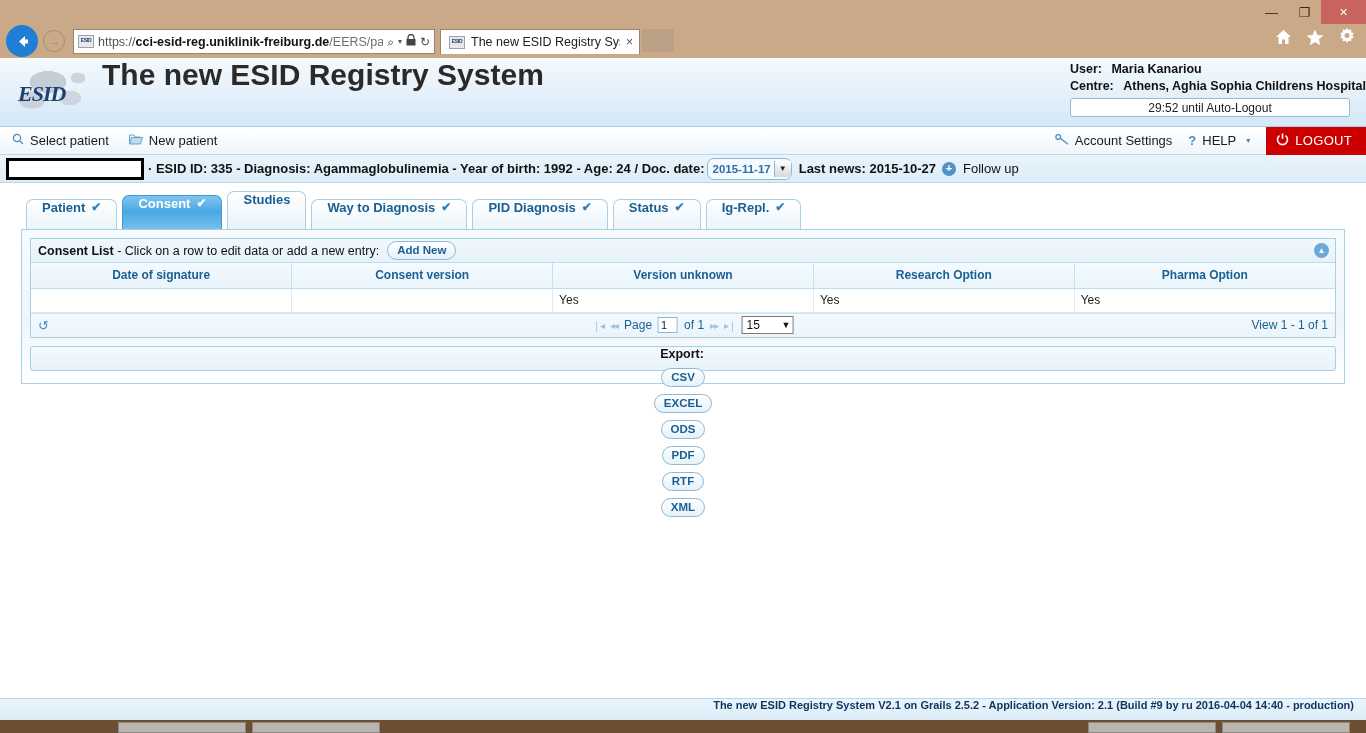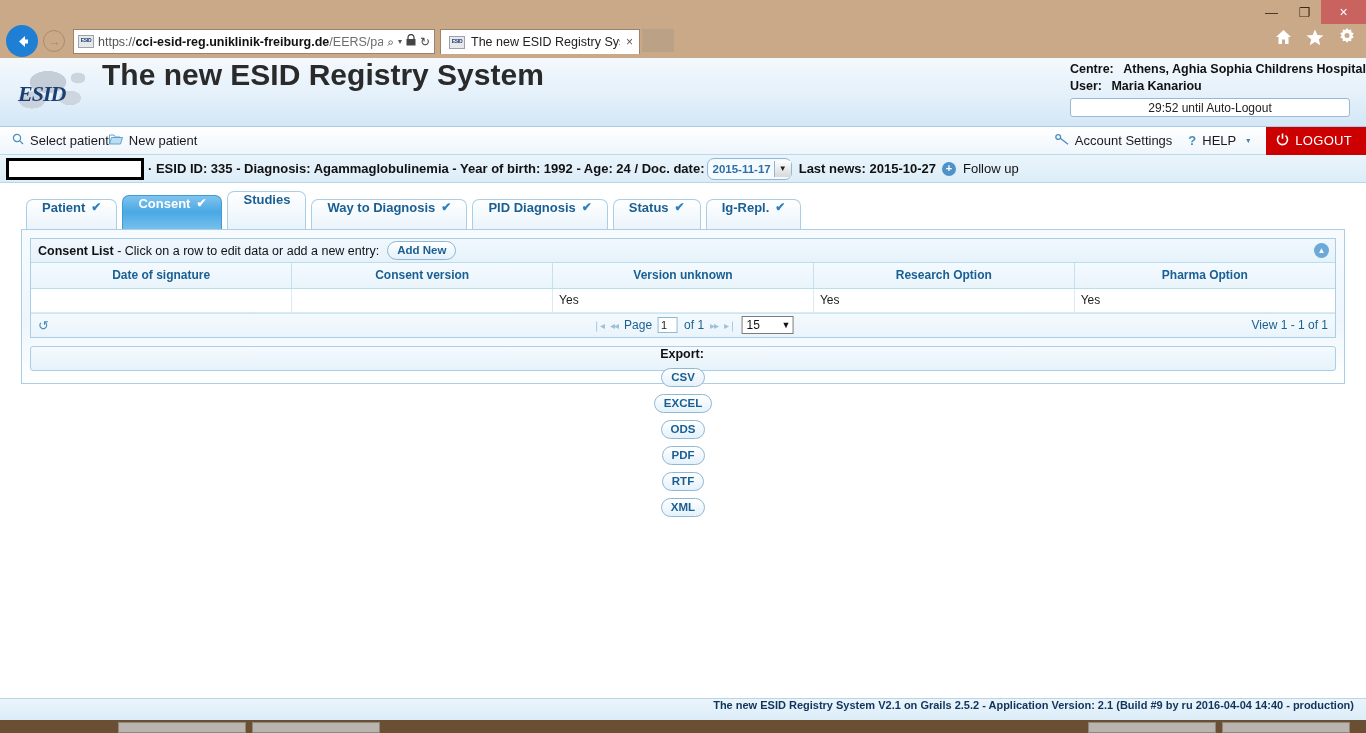--- a/index.html
+++ b/index.html
@@ -116,21 +116,21 @@
     align-items: center; justify-content: center; width: 280px;
   }
 
   
   .app-nav {
     position: relative; height: 28px; width: 100%;
     background: linear-gradient(to bottom, #ffffff 0%, #eef6fc 100%);
     border-bottom: 1px solid #bcd8e9;
     display: flex; align-items: center;
   }
-  .nav-left { display: flex; align-items: center; padding-left: 12px; }
+  .nav-left { display: flex; align-items: center; gap: 20px; padding-left: 12px; }
   .nav-link { display: flex; align-items: center; gap: 6px; font-size: 13px; color: #1a1a1a; }
   .nav-right { margin-left: auto; display: flex; align-items: center; height: 28px; }
   .nav-right .nav-link { margin-right: 16px; }
   .logout-btn {
     background: #cc0000; color: #fff; height: 28px; display: flex; align-items: center;
     gap: 6px; padding: 0 14px 0 10px; font-size: 13px; letter-spacing: .3px;
   }
   .help-caret { font-size: 8px; color: #4a7fa5; margin-left: 4px; }
 
   
@@ -317,26 +317,26 @@
 
   <div class="app-header">
     <div class="logo">
       <div class="logo-map"></div>
       <div class="logo-text">ESID</div>
     </div>
     <div class="app-title">The new ESID Registry System</div>
 
     <div class="user-block">
       <div class="user-line">
+        <span class="lbl">User:</span>
+        <span class="val">Maria Kanariou</span>
+      </div>
+      <div class="user-line">
         <span class="lbl">Centre:</span>
         <span class="val">Athens, Aghia Sophia Childrens Hospital</span>
-      </div>
-      <div class="user-line">
-        <span class="lbl">User:</span>
-        <span class="val">Maria Kanariou</span>
       </div>
       <div class="timer-box">29:52 until Auto-Logout</div>
     </div>
   </div>
 
   <div class="app-nav">
     <div class="nav-left">
       <div class="nav-link">
         <span>
           <svg width="12" height="12" viewBox="0 0 12 12">

